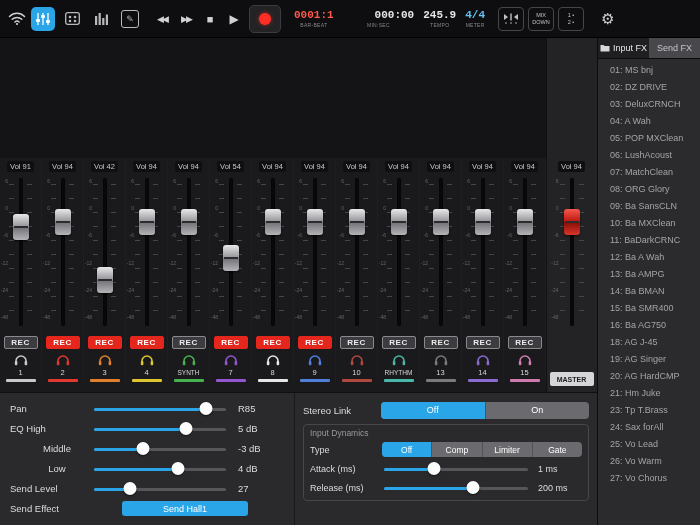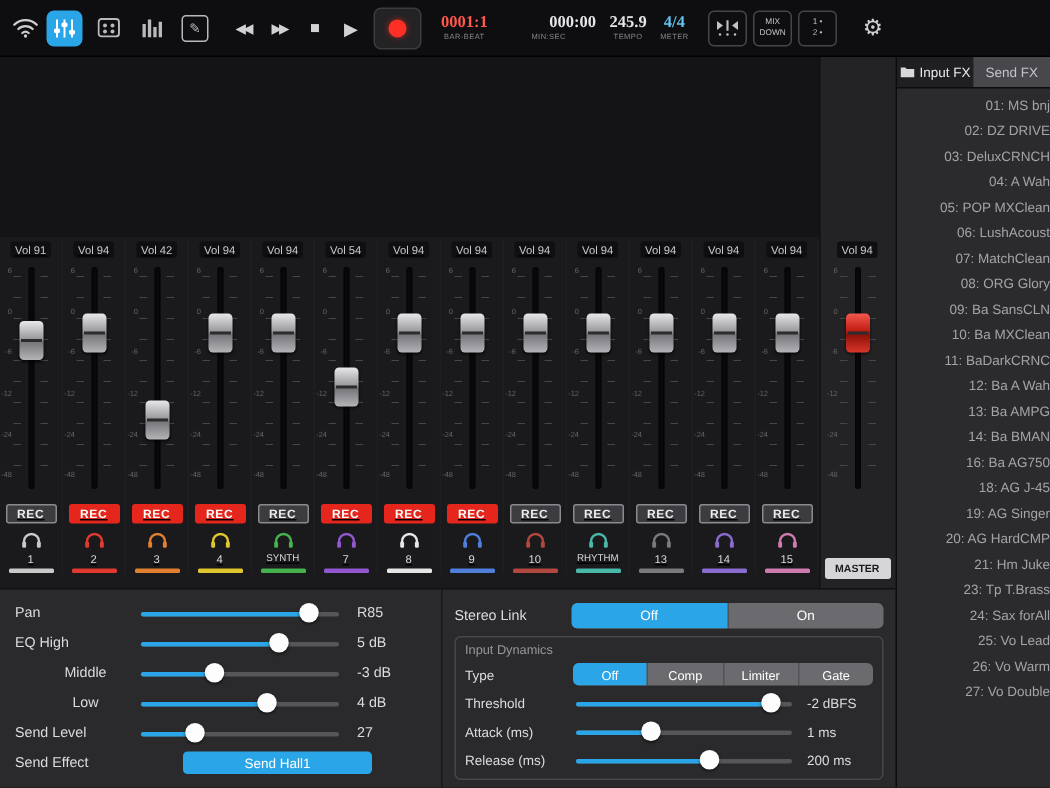--- a/index.html
+++ b/index.html
@@ -22,32 +22,32 @@
   .transport{display:flex;align-items:center;gap:2px;margin-left:4px;}
   .tbtn{width:22px;height:24px;display:flex;align-items:center;justify-content:center;
     color:#d2d2d6;font-size:9px;letter-spacing:-2px;}
   .tbtn.stop{font-size:11px;letter-spacing:0;}
   .tbtn.play{font-size:12px;letter-spacing:0;}
   .rec-btn{width:30px;height:26px;background:#232325;border:1px solid #3c3c40;border-radius:5px;
     display:flex;align-items:center;justify-content:center;margin-left:2px;}
   .rec-dot{width:12px;height:12px;border-radius:50%;background:#ff2f26;box-shadow:0 0 4px rgba(255,47,38,.6);}
   .counters{display:flex;gap:9px;margin-left:8px;align-items:flex-start;}
   .counter{display:flex;flex-direction:column;align-items:center;}
-  .counter-value{font-family:Liberation Serif, serif;font-size:11px;font-weight:bold;line-height:12px;}
+  .counter-value{font-family:Liberation Mono, monospace;font-size:11px;font-weight:bold;line-height:12px;}
   .counter-label{font-size:5px;color:#86868c;letter-spacing:.3px;margin-top:1px;}
   .xbtns{display:flex;gap:4px;margin-left:8px;}
   .xbtn{width:26px;height:24px;border:1px solid #46464a;border-radius:4px;
     display:flex;flex-direction:column;align-items:center;justify-content:center;gap:1px;box-sizing:border-box;}
   .xbtn .l{font-size:5.5px;color:#c2c2c6;line-height:6px;}
   .gear{margin-left:12px;color:#cfcfd3;font-size:15px;line-height:15px;}
   
   #mixer{position:absolute;left:0;top:38px;width:597px;height:354px;background:#1a1a1d;}
   .meter-zone{position:absolute;left:0;top:0;width:546px;height:120px;background:#141417;}
   #master-bg{position:absolute;left:546px;top:0;width:51px;height:354px;background:#232326;border-left:1px solid #101012;}
-  #channels{position:absolute;left:0;top:122px;width:546px;display:flex;text-decoration:underline;}
+  #channels{position:absolute;left:0;top:122px;width:546px;display:flex;}
   .strip{width:42px;display:flex;flex-direction:column;align-items:center;box-sizing:border-box;
     border-right:1px solid rgba(255,255,255,.025);}
   .vol{font-size:7.5px;color:#c8c8cc;background:#0f0f12;border-radius:2px;padding:1px 3px;margin-top:1px;}
   .fader{position:relative;width:100%;height:152px;margin-top:4px;}
   .fader .slot{position:absolute;left:50%;transform:translateX(-50%);top:2px;bottom:2px;width:4px;
     background:#09090a;border-radius:2px;box-shadow:inset 0 0 2px #000;}
   .ticks{position:absolute;top:8px;bottom:8px;width:5px;
     background:repeating-linear-gradient(to bottom,#46464a 0,#46464a 1px,transparent 1px,transparent 14px);}
   .ticks.tl{left:9px;} .ticks.tr{right:9px;}
   .sc{position:absolute;left:0;width:8px;text-align:right;font-size:5px;color:#64646a;line-height:5px;}
@@ -98,21 +98,21 @@
   .drow .seg{height:15px;}
   .drow .seg .segbtn{font-size:8.5px;}
   
   #fxpanel{position:absolute;left:597px;top:38px;width:103px;height:487px;background:#2b2b2e;
     border-left:1px solid #0c0c0d;box-sizing:border-box;}
   #fxtabs{display:flex;height:20px;border-bottom:1px solid #0c0c0d;}
   .fxtab{flex:1;display:flex;align-items:center;justify-content:center;font-size:9px;gap:3px;}
   .fxtab.active{background:#1f1f21;color:#e8e8ea;}
   .fxtab.inactive{background:#48484c;color:#c4c4c8;}
   #fx-list{padding-top:3px;}
-  .fx-item{height:17px;line-height:17px;padding-left:12px;font-size:9px;color:#a4a4a8;text-align:right;}
+  .fx-item{height:17px;line-height:17px;padding-left:12px;font-size:9px;color:#a4a4a8;}
 </style>
 </head>
 <body>
 
 <div id="topbar">
   <span style="display:flex;">
     <svg width="18" height="14" viewBox="0 0 18 14">
         <g fill="none" stroke="#cfcfd3" stroke-width="1.5" stroke-linecap="round">
           <path d="M1.5 4.5 a10.5 10.5 0 0 1 15 0"></path>
           <path d="M4.2 7.3 a7 7 0 0 1 9.6 0"></path>
@@ -636,29 +636,20 @@
         <span class="lab">Type</span>
         <div class="seg" id="seg-type">
             <div class="segbtn sel">Off</div>
             <div class="segbtn">Comp</div>
             <div class="segbtn">Limiter</div>
             <div class="segbtn">Gate</div>
           </div>
       </div>
       <div id="dyn-sliders">
           <div class="drow">
-            <span class="lab">Threshold</span>
-            <div class="slider">
-              <div class="track"></div>
-              <div class="fill" style="width: 90%;"></div>
-              <div class="thumb" style="left: 90%;"></div>
-            </div>
-            <span class="val">-2 dBFS</span>
-          </div>
-          <div class="drow">
             <span class="lab">Attack (ms)</span>
             <div class="slider">
               <div class="track"></div>
               <div class="fill" style="width: 35%;"></div>
               <div class="thumb" style="left: 35%;"></div>
             </div>
             <span class="val">1 ms</span>
           </div>
           <div class="drow">
             <span class="lab">Release (ms)</span>
@@ -696,24 +687,25 @@
       <div class="fx-item">05: POP MXClean</div>
       <div class="fx-item">06: LushAcoust</div>
       <div class="fx-item">07: MatchClean</div>
       <div class="fx-item">08: ORG Glory</div>
       <div class="fx-item">09: Ba SansCLN</div>
       <div class="fx-item">10: Ba MXClean</div>
       <div class="fx-item">11: BaDarkCRNC</div>
       <div class="fx-item">12: Ba A Wah</div>
       <div class="fx-item">13: Ba AMPG</div>
       <div class="fx-item">14: Ba BMAN</div>
+      <div class="fx-item">15: Ba SMR400</div>
       <div class="fx-item">16: Ba AG750</div>
       <div class="fx-item">18: AG J-45</div>
       <div class="fx-item">19: AG Singer</div>
       <div class="fx-item">20: AG HardCMP</div>
       <div class="fx-item">21: Hm Juke</div>
       <div class="fx-item">23: Tp T.Brass</div>
       <div class="fx-item">24: Sax forAll</div>
       <div class="fx-item">25: Vo Lead</div>
       <div class="fx-item">26: Vo Warm</div>
-      <div class="fx-item">27: Vo Double</div>
+      <div class="fx-item">27: Vo Chorus</div>
     </div>
 </div>
 
 </body></html>

